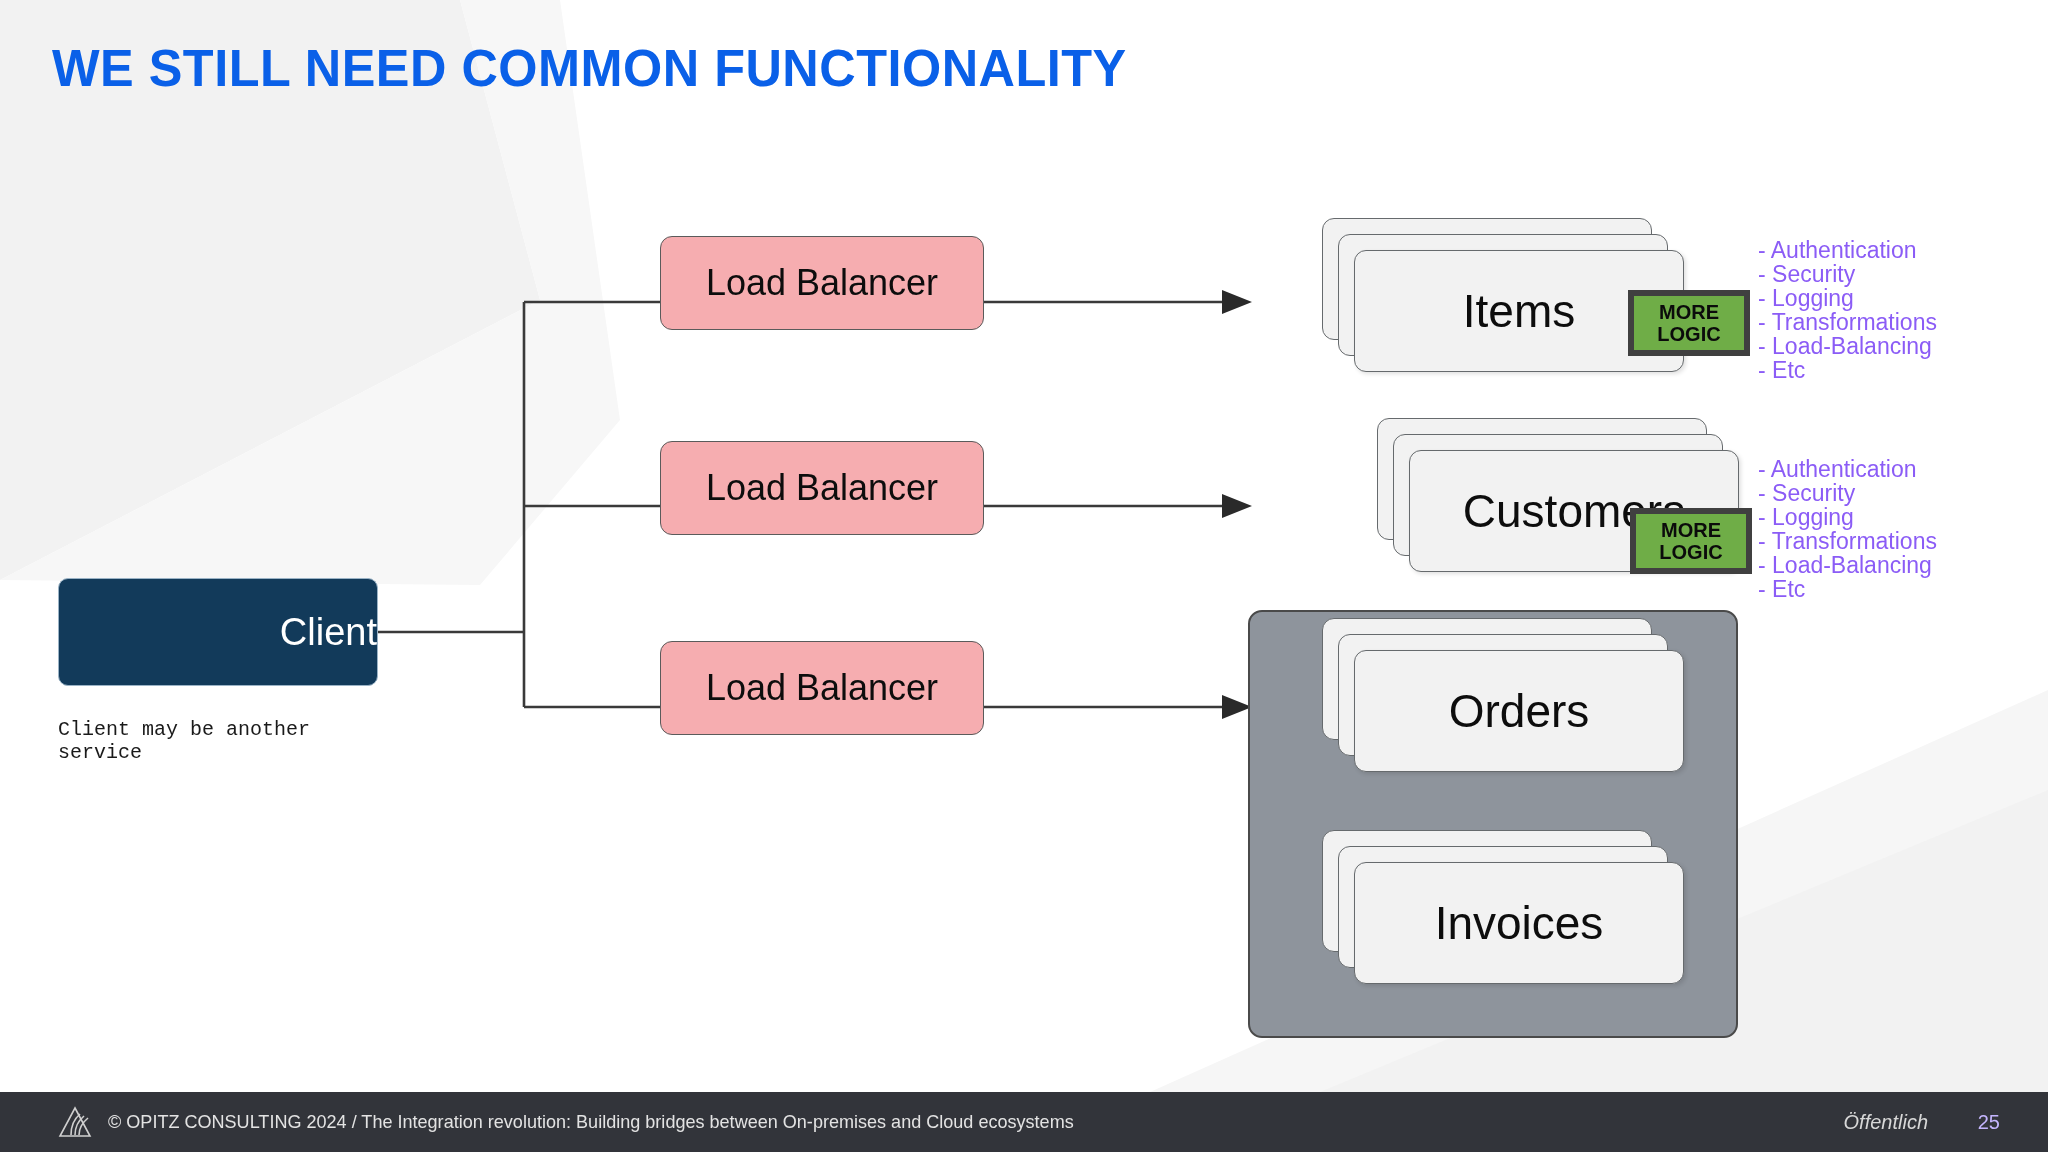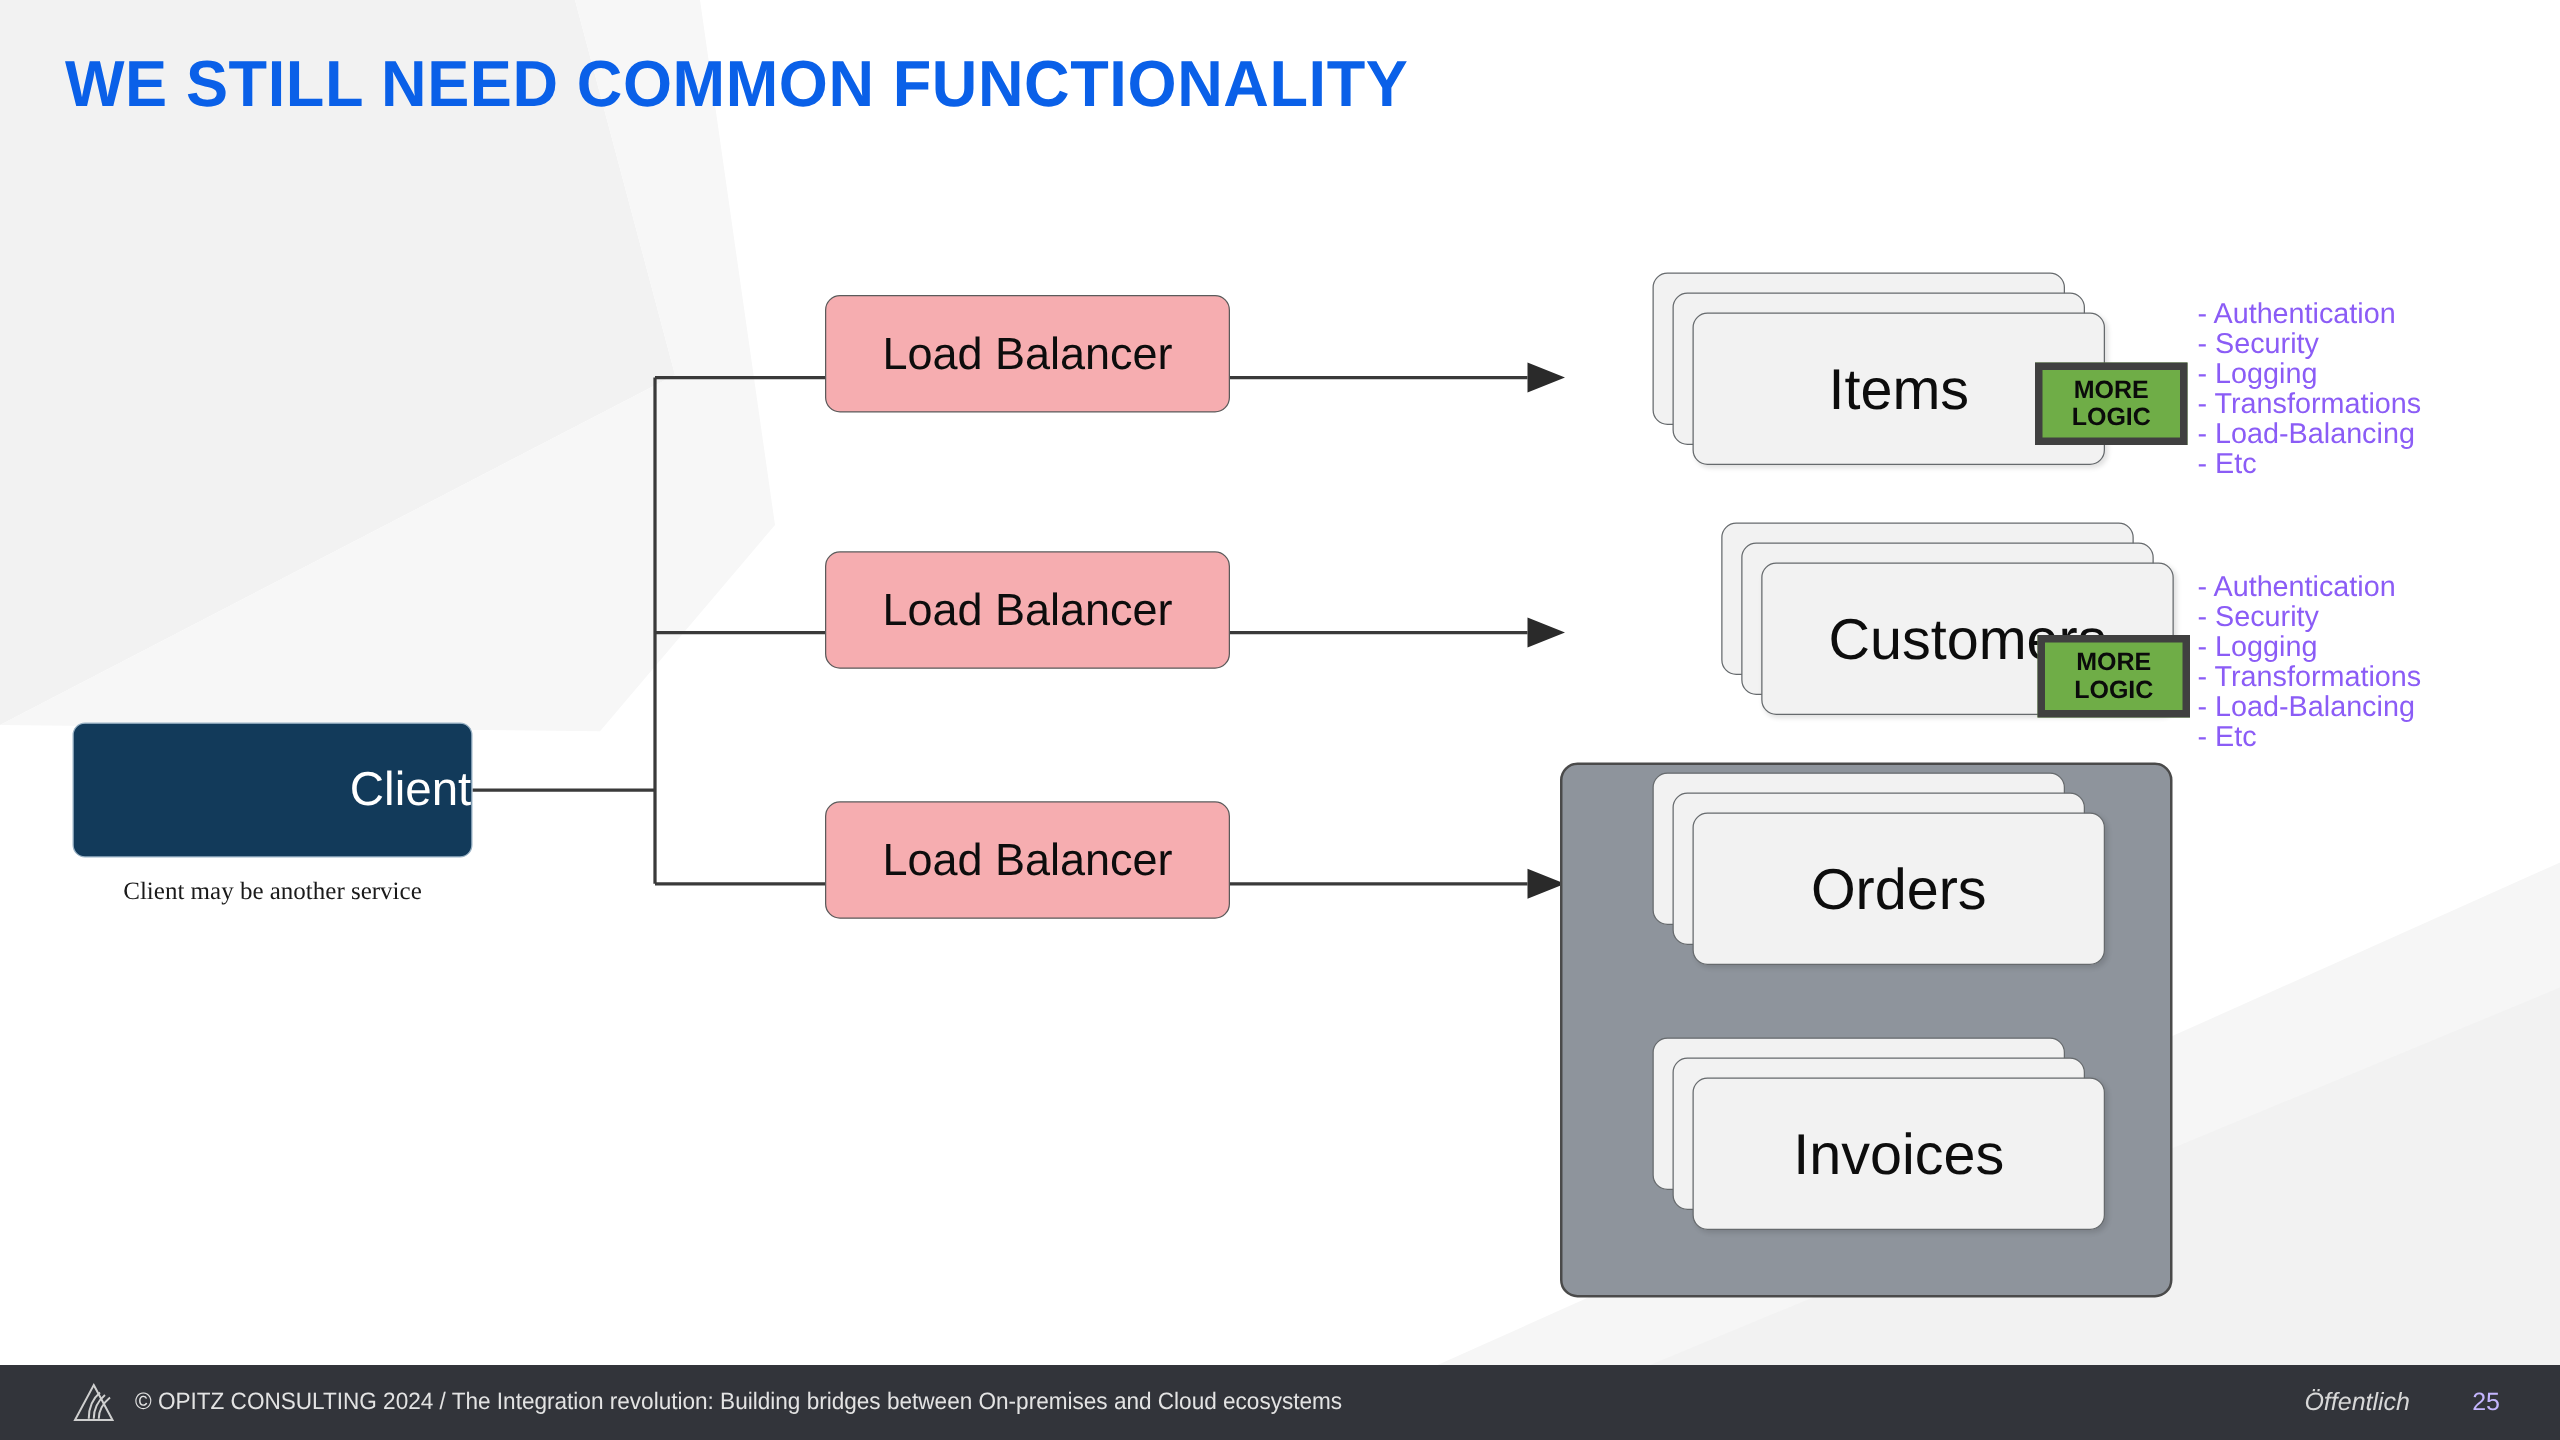--- a/index.html
+++ b/index.html
@@ -61,26 +61,25 @@
     background: #123A5A;
     border: 1px solid #9ab3c6;
     border-radius: 10px;
     color: #ffffff;
     font-size: 38px;
     justify-content: flex-end;
   }
   .client-caption {
     position: absolute;
     left: 58px;
-    top: 702px;
+    top: 718px;
     width: 320px;
-    text-align: center;
     font-size: 20px;
     color: #1a1a1a;
-    font-family: Liberation Serif, serif;
+    font-family: Liberation Mono, monospace;
   }
 
   .lb-box {
     width: 324px;
     height: 94px;
     background: #F6ADB0;
     border: 1.6px solid #5b5b5b;
     border-radius: 12px;
     color: #0d0d0d;
     font-size: 36px;

